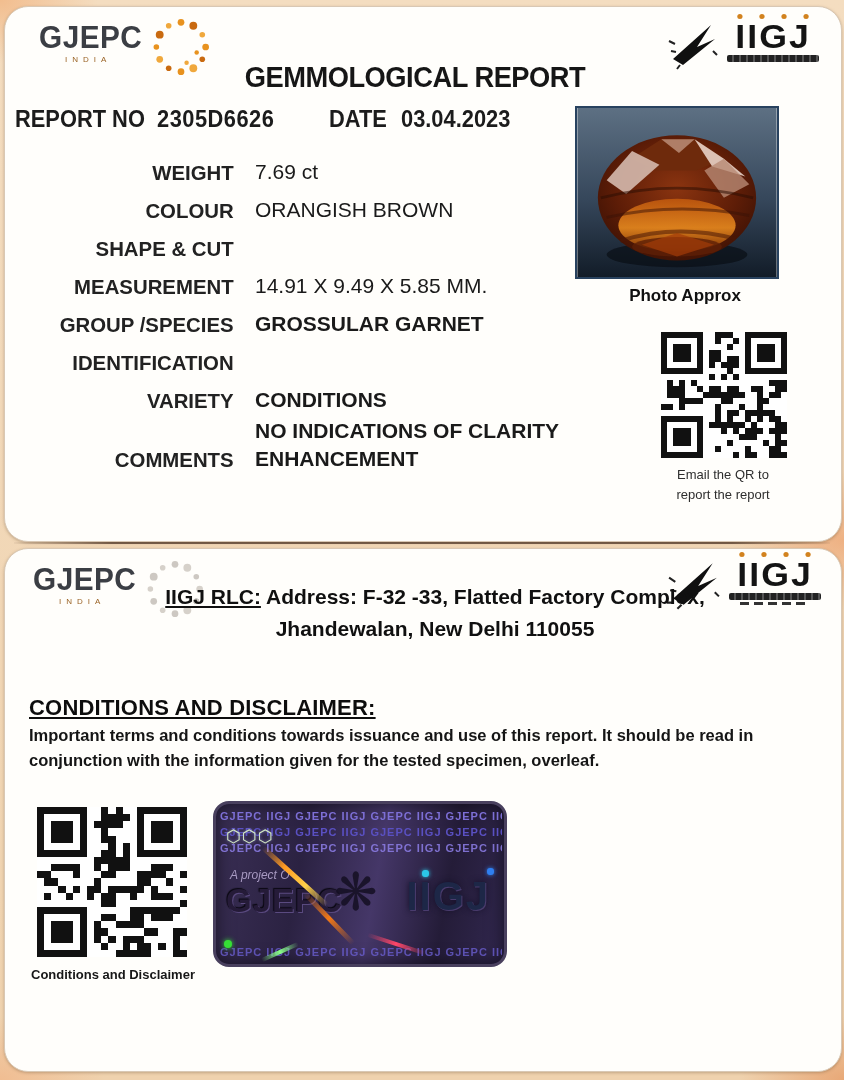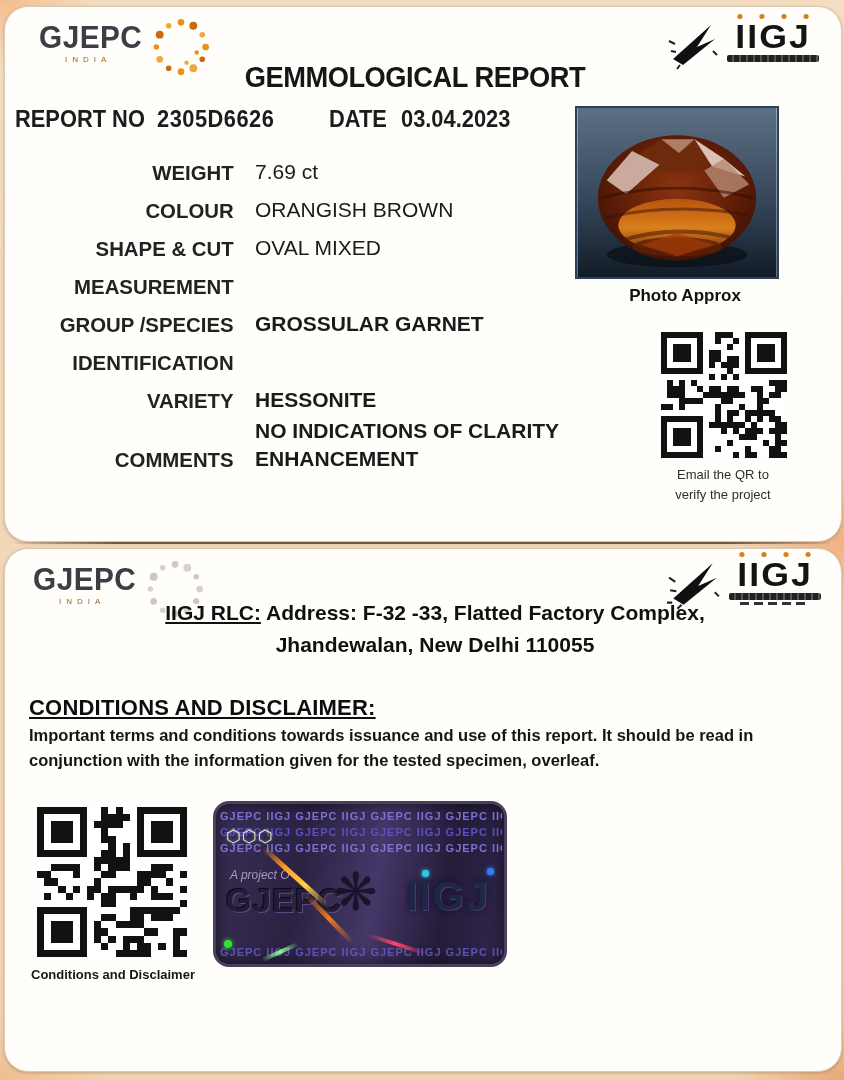--- a/index.html
+++ b/index.html
@@ -58,21 +58,21 @@
 
   .photo-wrap{position:absolute;left:570px;top:99px;width:220px;text-align:center;}
   .gem-photo{width:204px;height:173px;border:2px solid #28425f;box-sizing:border-box;display:block;}
   .photo-caption{margin-top:7px;font-size:17px;font-weight:bold;color:#111;}
 
   .qr-front{position:absolute;left:656px;top:325px;width:126px;height:126px;}
   .qr-front-caption{position:absolute;left:608px;top:458px;width:220px;text-align:center;
     font-size:13px;color:#2e2e2e;line-height:20px;}
 
   
-  .addr-block{position:absolute;left:110px;top:48px;width:640px;text-align:center;
+  .addr-block{position:absolute;left:110px;top:32px;width:640px;text-align:center;
     font-size:21px;font-weight:bold;color:#101010;line-height:32px;}
   .addr-label{text-decoration:underline;}
   .contact-line{position:absolute;left:30px;top:100px;width:780px;text-align:center;
     font-size:20px;font-weight:bold;color:#101010;}
   .disc-head{position:absolute;left:24px;top:146px;font-size:22px;font-weight:bold;
     text-decoration:underline;color:#0d0d0d;letter-spacing:.2px;}
   .disc-text{position:absolute;left:24px;top:174px;width:792px;font-size:16.5px;
     font-weight:bold;color:#151515;line-height:25px;}
 
   .qr-back{position:absolute;left:32px;top:258px;width:150px;height:150px;}
@@ -173,36 +173,36 @@
     <div class="frow">
       <div class="flabel">WEIGHT</div>
       <div class="fvalue">7.69 ct</div>
     </div>
     <div class="frow">
       <div class="flabel">COLOUR</div>
       <div class="fvalue">ORANGISH BROWN</div>
     </div>
     <div class="frow">
       <div class="flabel">SHAPE &amp; CUT</div>
-      <div class="fvalue">OVAL MIXED</div>
     </div>
     <div class="frow">
       <div class="flabel">MEASUREMENT</div>
+      <div class="fvalue">14.91 X 9.49 X 5.85 MM.</div>
     </div>
     <div class="frow boldval">
       <div class="flabel">GROUP /SPECIES</div>
       <div class="fvalue">GROSSULAR GARNET</div>
     </div>
     <div class="frow">
       <div class="flabel">IDENTIFICATION</div>
       <div class="fvalue"></div>
     </div>
     <div class="frow boldval">
       <div class="flabel">VARIETY</div>
-      <div class="fvalue">HESSONITE</div>
+      <div class="fvalue">CONDITIONS</div>
     </div>
     <div class="frow boldval">
       <div class="flabel">COMMENTS</div>
       <div class="fvalue">NO INDICATIONS OF CLARITY ENHANCEMENT</div>
     </div>
   </div>
 
   <div class="photo-wrap">
     <svg class="gem-photo" viewBox="0 0 204 173">
       <defs>
@@ -361,21 +361,21 @@
         <rect x="2" y="2" width="3" height="3" fill="#111"></rect>
         <rect x="14" y="0" width="7" height="7" fill="#111"></rect>
         <rect x="15" y="1" width="5" height="5" fill="#fff"></rect>
         <rect x="16" y="2" width="3" height="3" fill="#111"></rect>
         <rect x="0" y="14" width="7" height="7" fill="#111"></rect>
         <rect x="1" y="15" width="5" height="5" fill="#fff"></rect>
         <rect x="2" y="16" width="3" height="3" fill="#111"></rect>
       </svg></div>
   <div class="qr-front-caption">
     <div>Email the QR to</div>
-    <div>verify the project</div>
+    <div>report the report</div>
   </div>
 </div>
 
 <div class="sep-line"></div>
 
 <div class="card card-back">
 
   <div class="gjepc-logo faded" style="left:28px;top:16px;">
     <div>
       <div class="gjepc-word">GJEPC</div>

